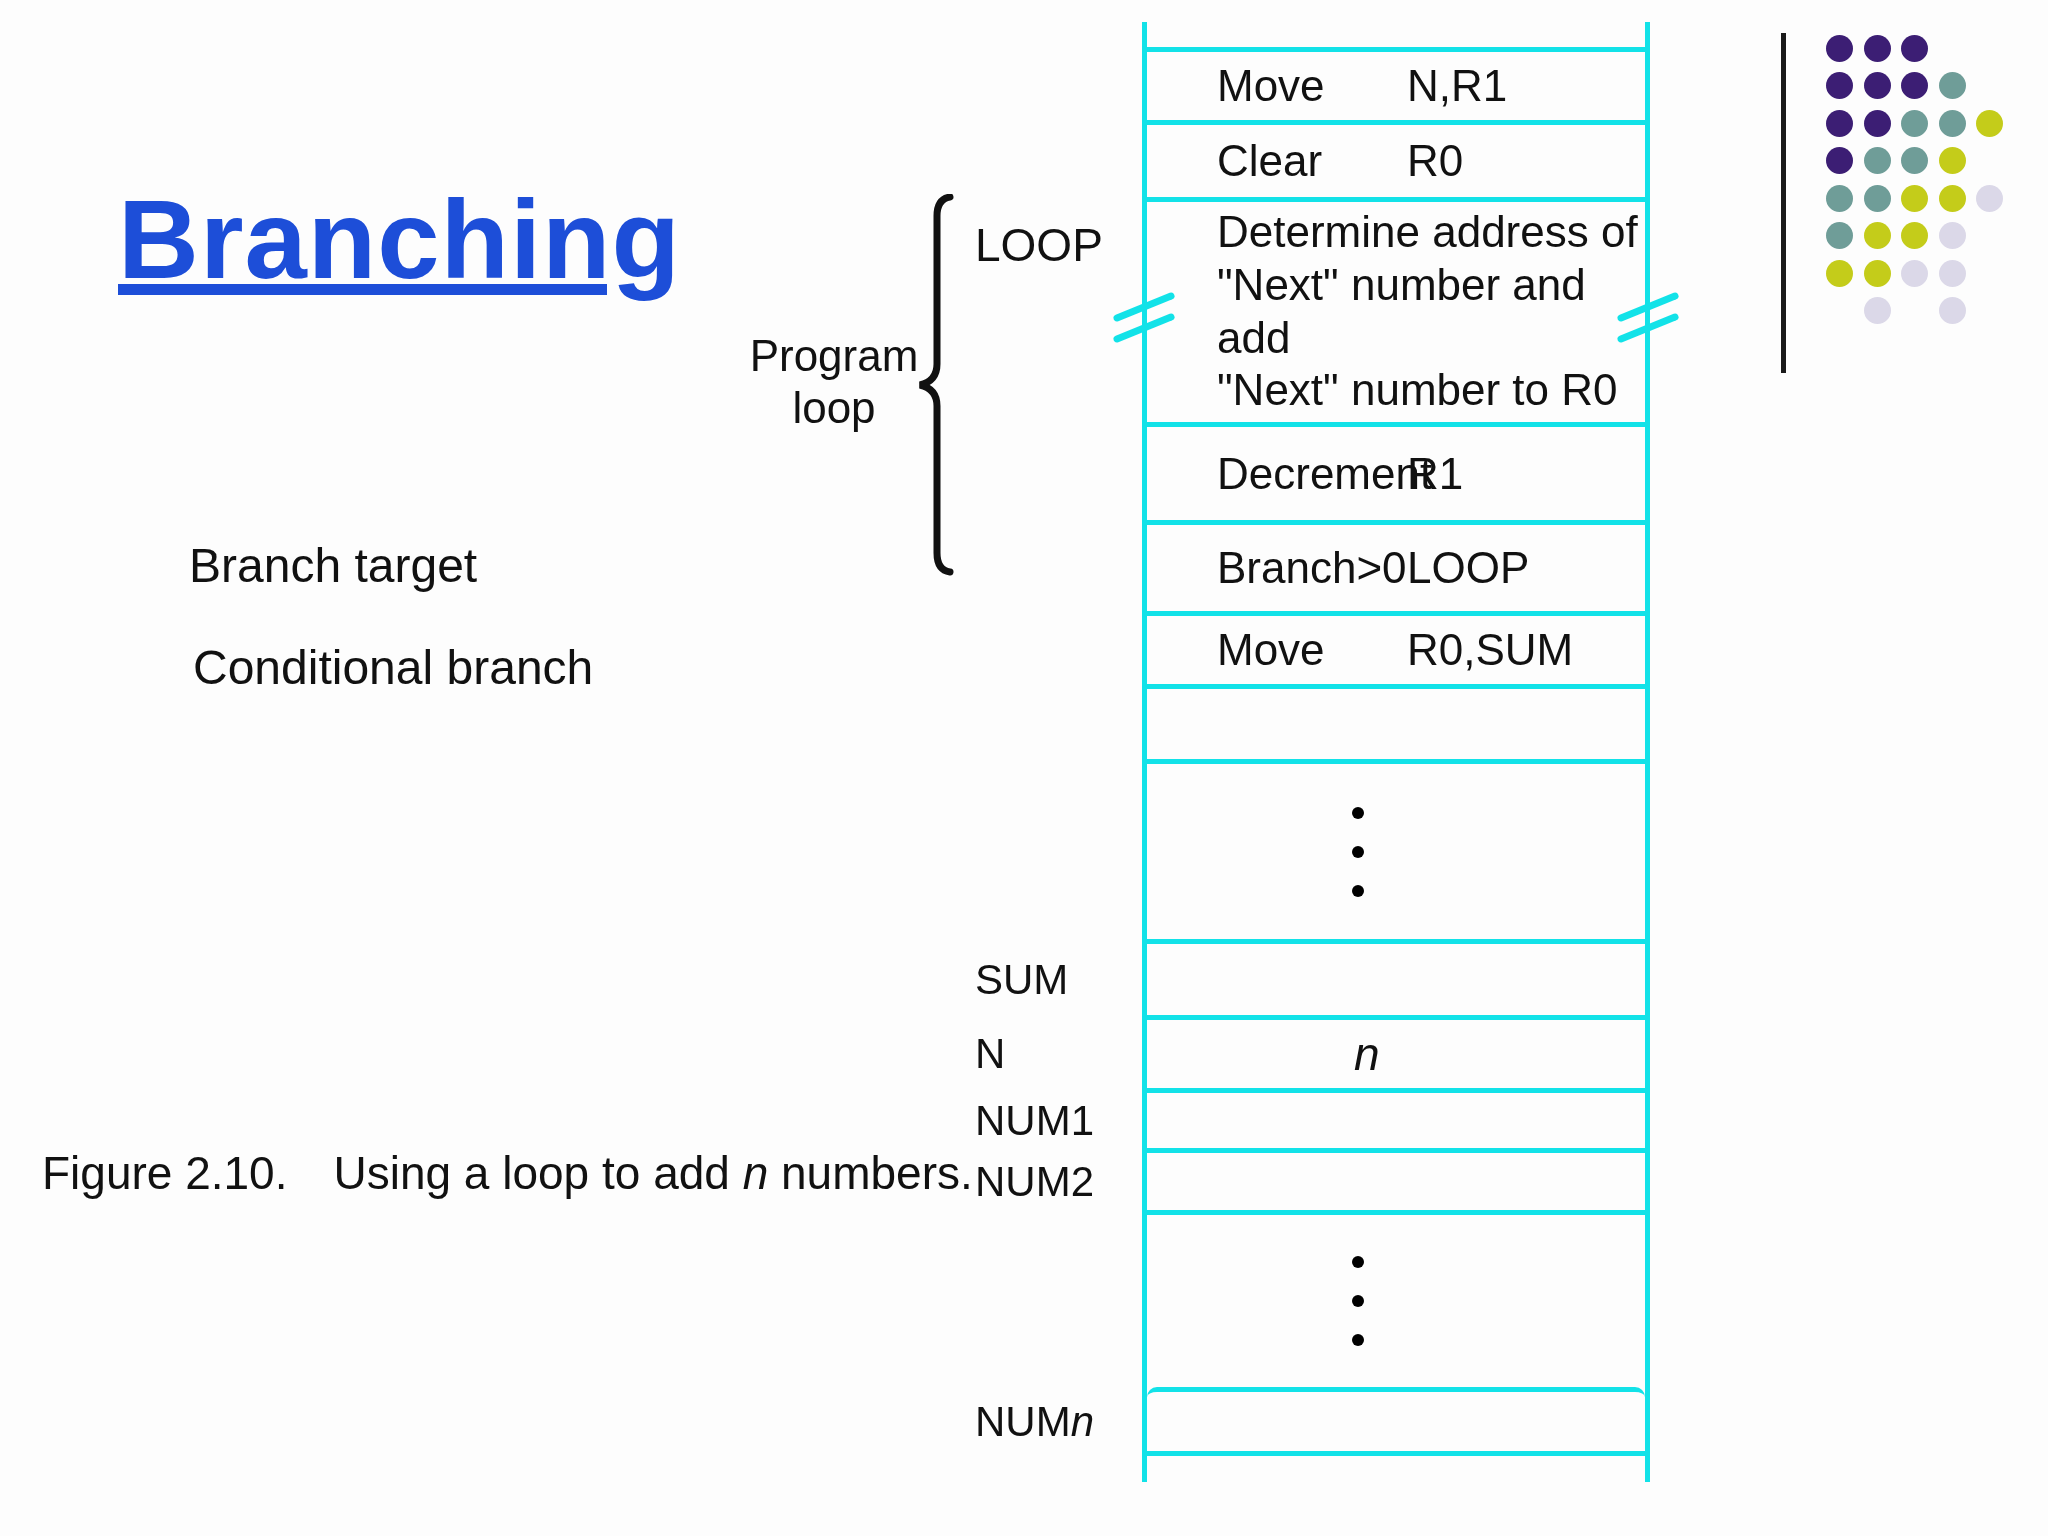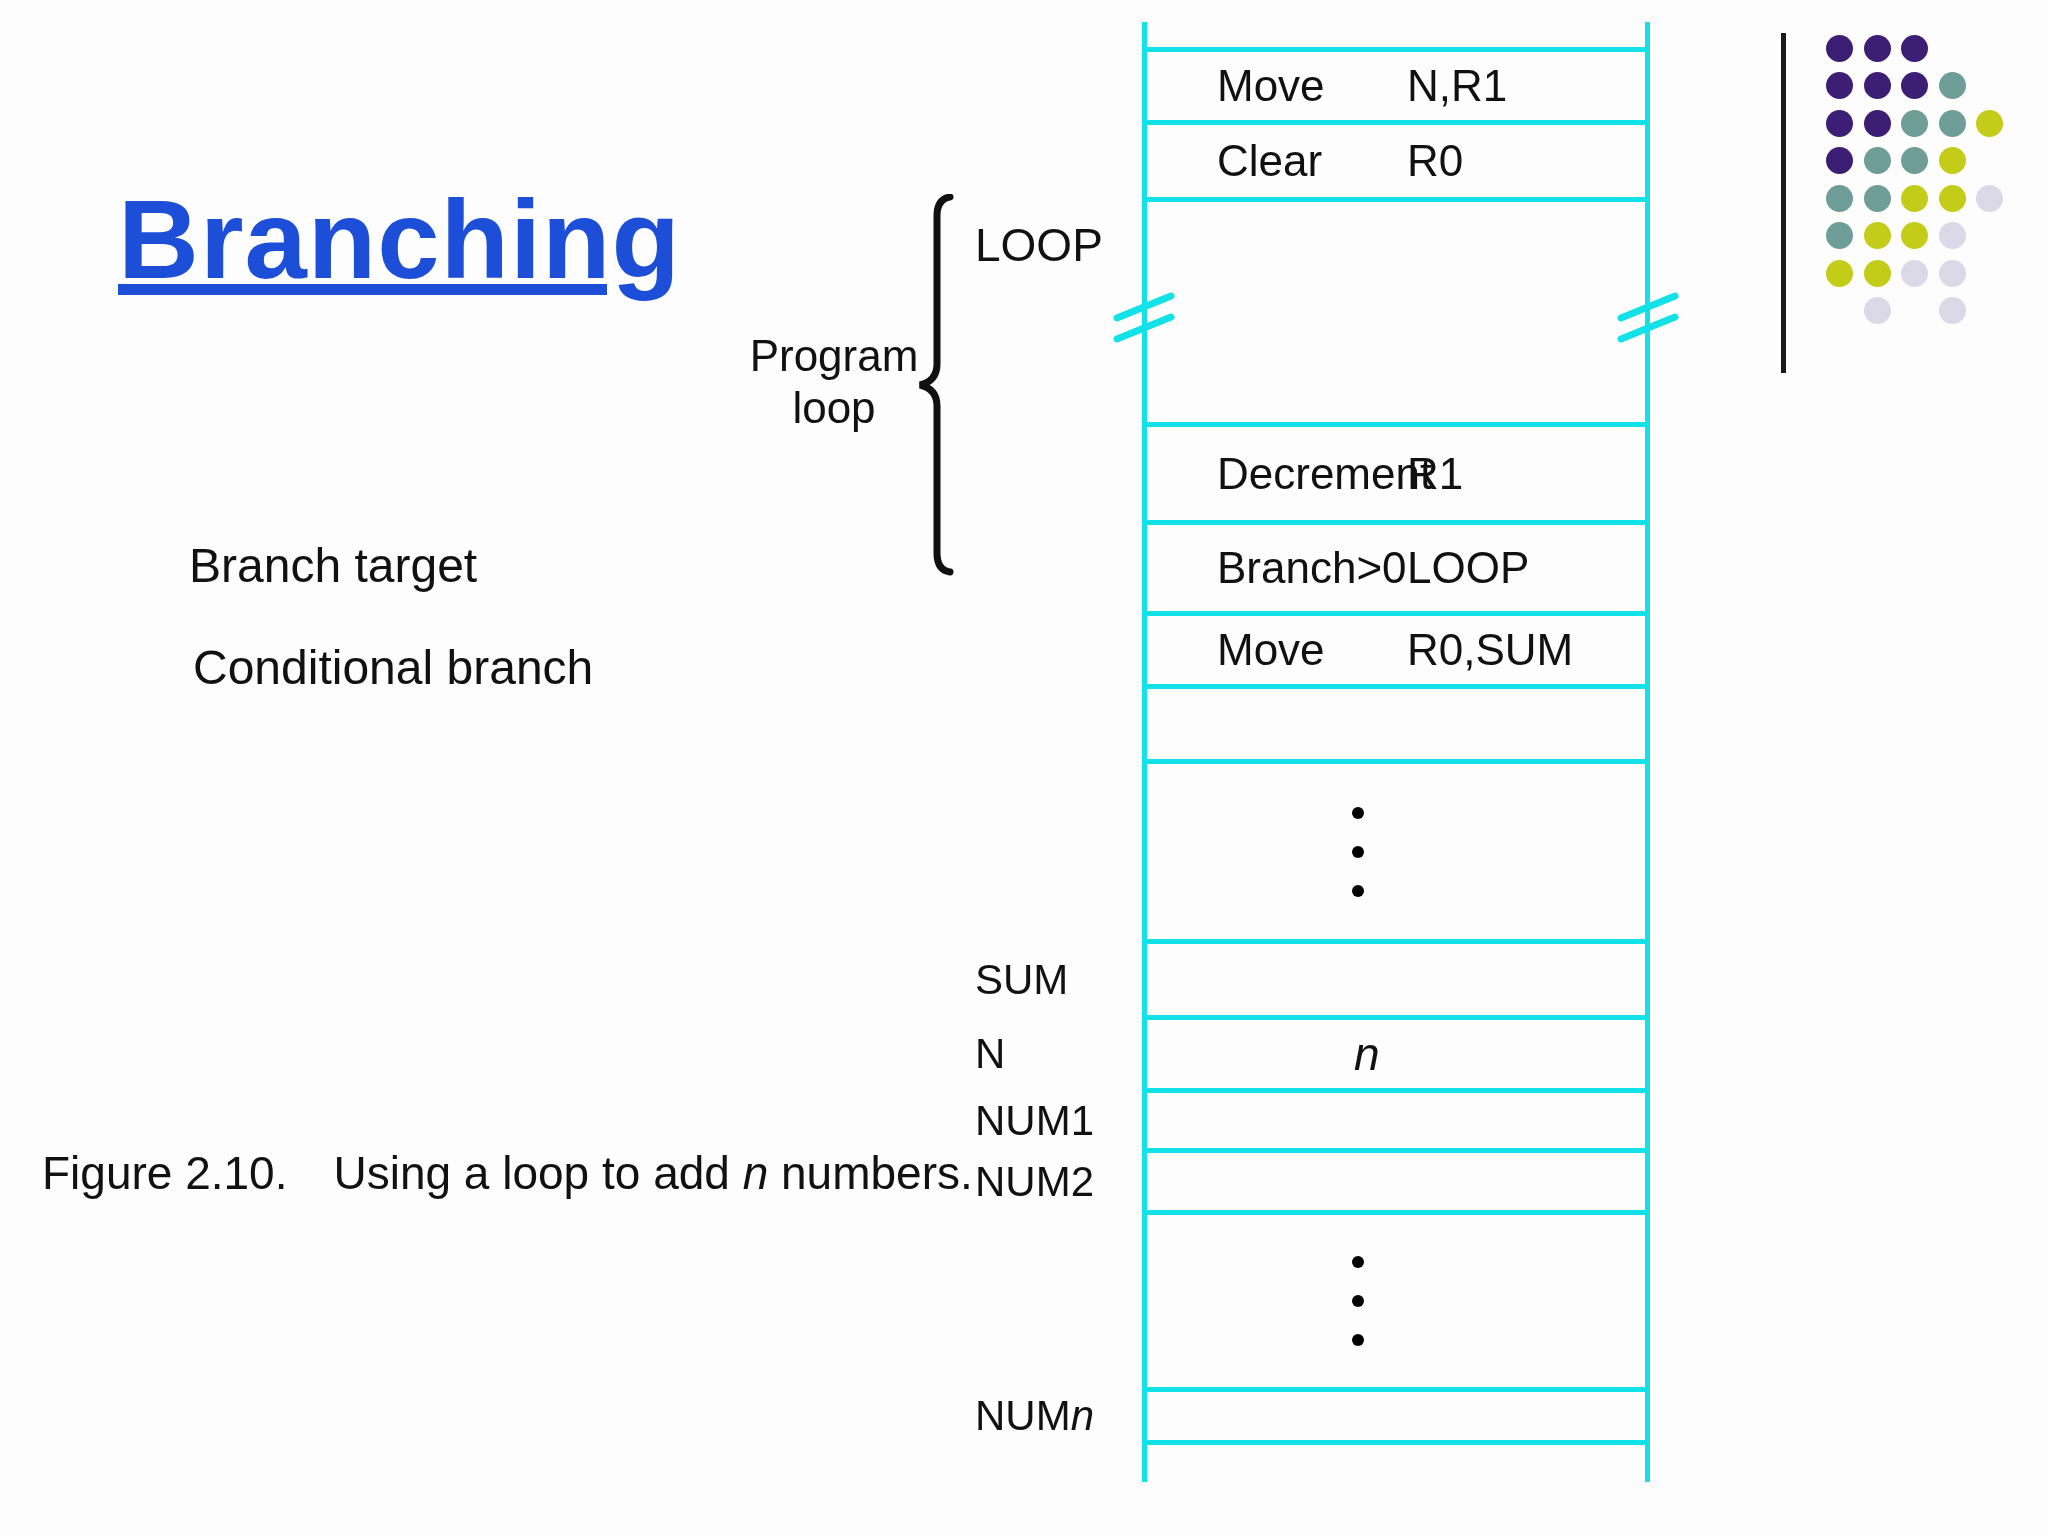--- a/index.html
+++ b/index.html
@@ -66,20 +66,23 @@
       <div class="mrow" style="height: 73px;">
         <div class="op">Move</div>
         <div class="operand">N,R1</div>
       </div>
       <div class="mrow" style="height: 77px;">
         <div class="op">Clear</div>
         <div class="operand">R0</div>
       </div>
       <div class="mrow comment-row" style="height: 225px;">
         <div class="mlabel">LOOP</div>
+        <div class="comment">Determine address of
+"Next" number and add
+"Next" number to R0</div>
         <svg class="break-mark break-left" width="62" height="68" viewBox="0 0 62 68">
           <line x1="4" y1="36" x2="58" y2="14" stroke="#12E2E8" stroke-width="7" stroke-linecap="round"></line>
           <line x1="4" y1="57" x2="58" y2="35" stroke="#12E2E8" stroke-width="7" stroke-linecap="round"></line>
         </svg>
         <svg class="break-mark break-right" width="62" height="68" viewBox="0 0 62 68">
           <line x1="4" y1="36" x2="58" y2="14" stroke="#12E2E8" stroke-width="7" stroke-linecap="round"></line>
           <line x1="4" y1="57" x2="58" y2="35" stroke="#12E2E8" stroke-width="7" stroke-linecap="round"></line>
         </svg>
       </div>
       <div class="mrow" style="height: 98px;">
@@ -115,21 +118,21 @@
       <div class="mrow" style="height: 62px;">
         <div class="mlabel">NUM2</div>
       </div>
       <div class="mrow" style="height: 177px;">
         <div class="dotscol">
           <div class="dot"></div>
           <div class="dot"></div>
           <div class="dot"></div>
         </div>
       </div>
-      <div class="mrow" style="height: 53px;">
+      <div class="mrow" style="height: 64px; border-radius: 10px;">
         <div class="mlabel">NUM<i>n</i></div>
       </div>
       <div class="mrow" style="height: 25px;"></div>
     </div>
 
   <div class="caption">
     <span>Figure 2.10.</span><span class="gap"></span><span>Using a loop to add</span>
     <i>n</i>
     <span>numbers.</span>
   </div>

